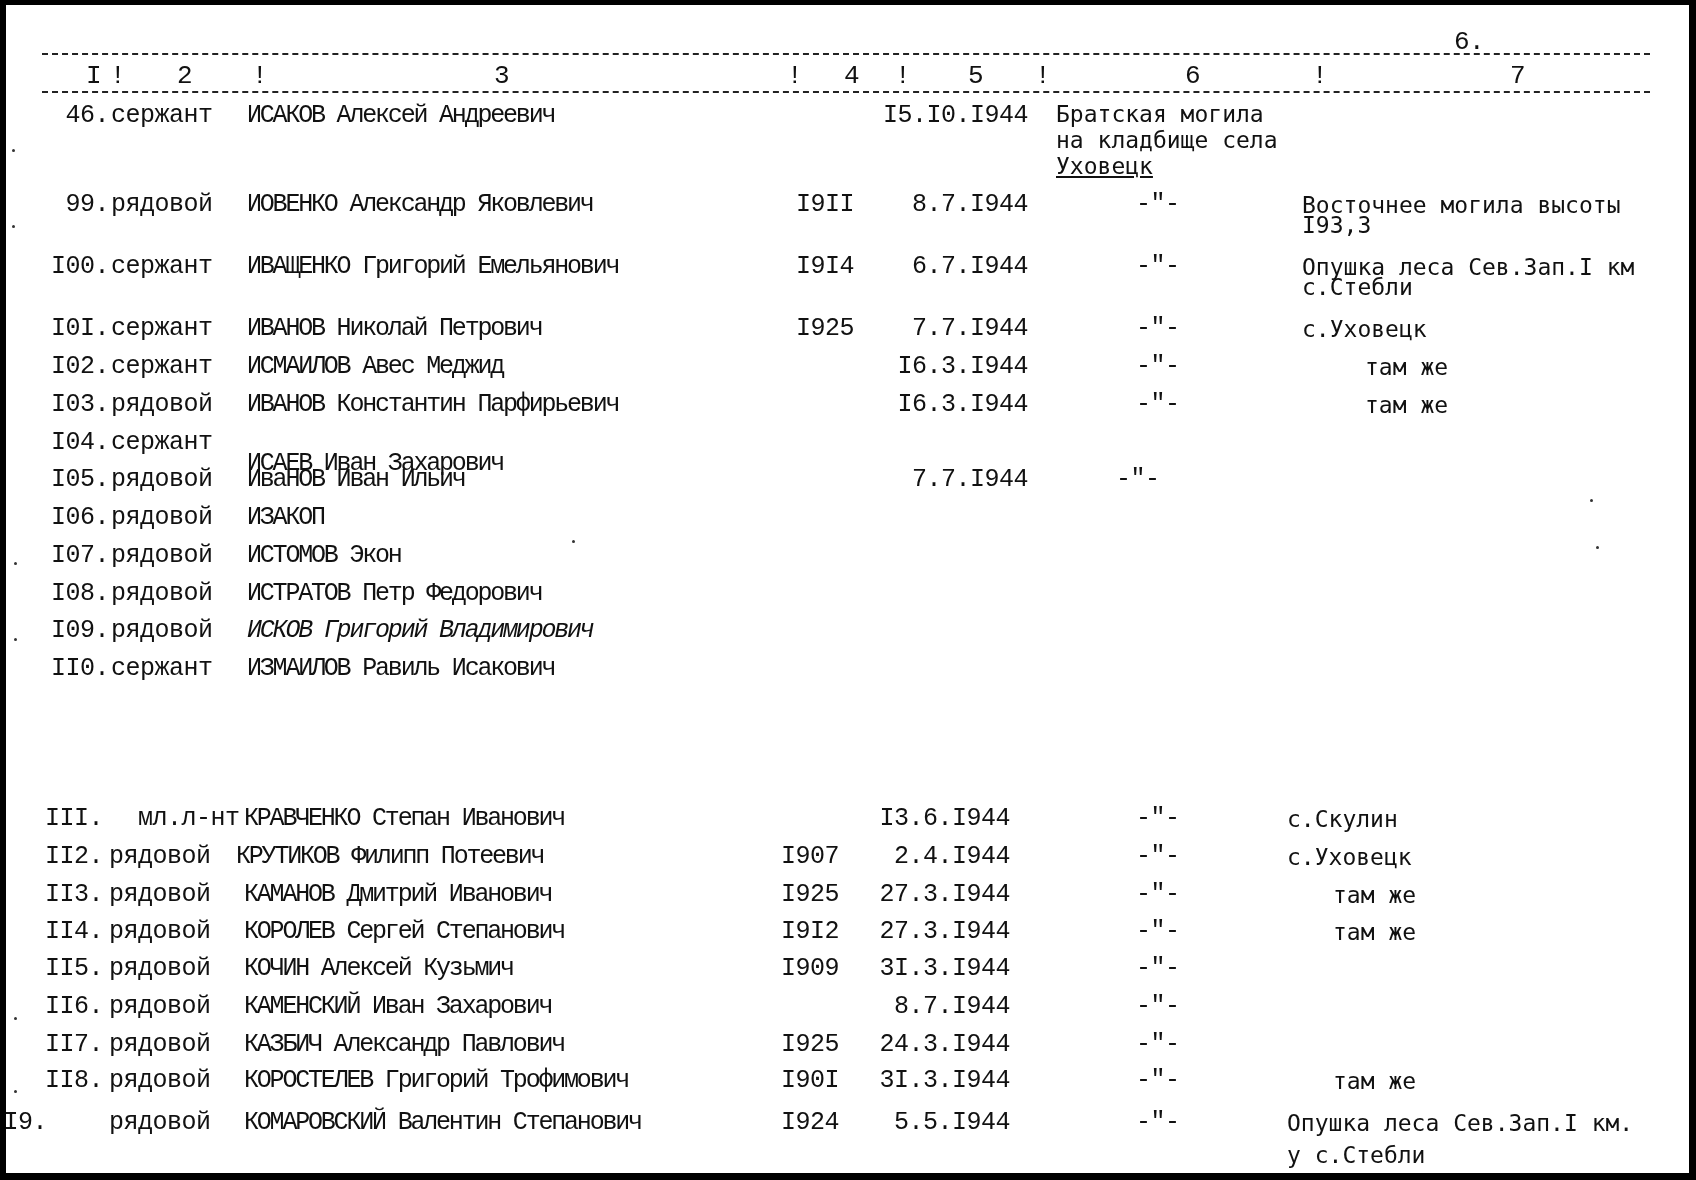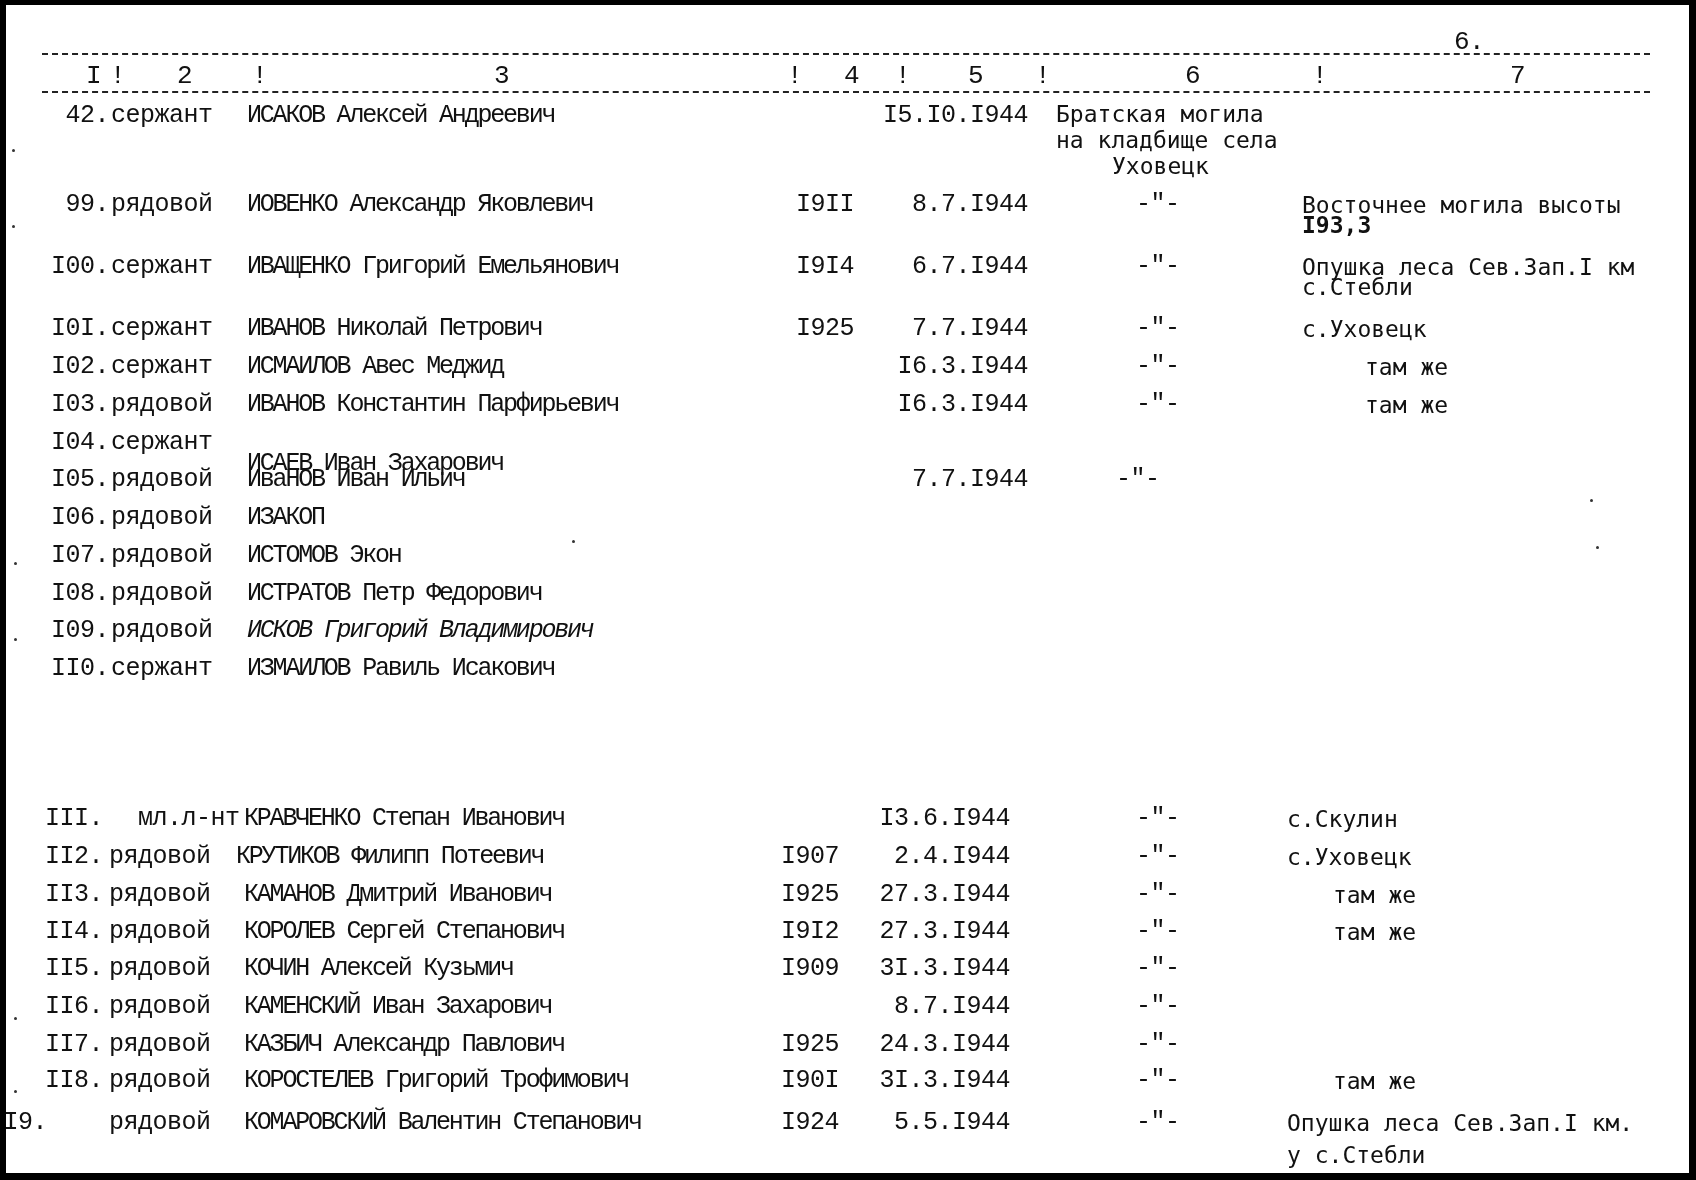--- a/index.html
+++ b/index.html
@@ -41,35 +41,35 @@
     <span class="t hdr" style="left:838px; top:58px;">4</span>
     <span class="t hdr" style="left:889px; top:58px;">!</span>
     <span class="t hdr" style="left:962px; top:58px;">5</span>
     <span class="t hdr" style="left:1029px; top:58px;">!</span>
     <span class="t hdr" style="left:1179px; top:58px;">6</span>
     <span class="t hdr" style="left:1306px; top:58px;">!</span>
     <span class="t hdr" style="left:1504px; top:58px;">7</span>
   </div>
 
   <div id="rows">
-      <div class="t r" style="right:1580px; top:98px;">42.</div>
+      <div class="t r" style="right:1580px; top:98px;">46.</div>
       <div class="t " style="left:105px; top:98px;">сержант</div>
       <div class="t narrow" style="left:241px; top:98px;">ИСАКОВ Алексей Андреевич</div>
       <div class="t r" style="right:661px; top:98px;">I5.I0.I944</div>
       <div class="t loc" style="left:1050px; top:98px;">Братская могила</div>
       <div class="t loc" style="left:1050px; top:124px;">на кладбище села</div>
-      <div class="t loc" style="left:1106px; top:150px;">Уховецк</div>
+      <div class="t loc" style="left:1050px; top:150px;text-decoration:underline;">Уховецк</div>
       <div class="t r" style="right:1580px; top:187px;">99.</div>
       <div class="t " style="left:105px; top:187px;">рядовой</div>
       <div class="t narrow" style="left:241px; top:187px;">ИОВЕНКО Александр Яковлевич</div>
       <div class="t " style="left:790px; top:187px;">I9II</div>
       <div class="t r" style="right:661px; top:187px;">8.7.I944</div>
       <div class="t " style="left:1130px; top:187px;">-"-</div>
       <div class="t loc" style="left:1296px; top:189px;">Восточнее могила высоты</div>
-      <div class="t loc" style="left:1296px; top:209px;font-weight:bold;">I93,3</div>
+      <div class="t loc" style="left:1296px; top:209px;">I93,3</div>
       <div class="t r" style="right:1580px; top:249px;">I00.</div>
       <div class="t " style="left:105px; top:249px;">сержант</div>
       <div class="t narrow" style="left:241px; top:249px;">ИВАЩЕНКО Григорий Емельянович</div>
       <div class="t " style="left:790px; top:249px;">I9I4</div>
       <div class="t r" style="right:661px; top:249px;">6.7.I944</div>
       <div class="t " style="left:1130px; top:249px;">-"-</div>
       <div class="t loc" style="left:1296px; top:251px;">Опушка леса Сев.Зап.I км</div>
       <div class="t loc" style="left:1296px; top:271px;">с.Стебли</div>
       <div class="t r" style="right:1580px; top:311px;">I0I.</div>
       <div class="t " style="left:105px; top:311px;">сержант</div>

